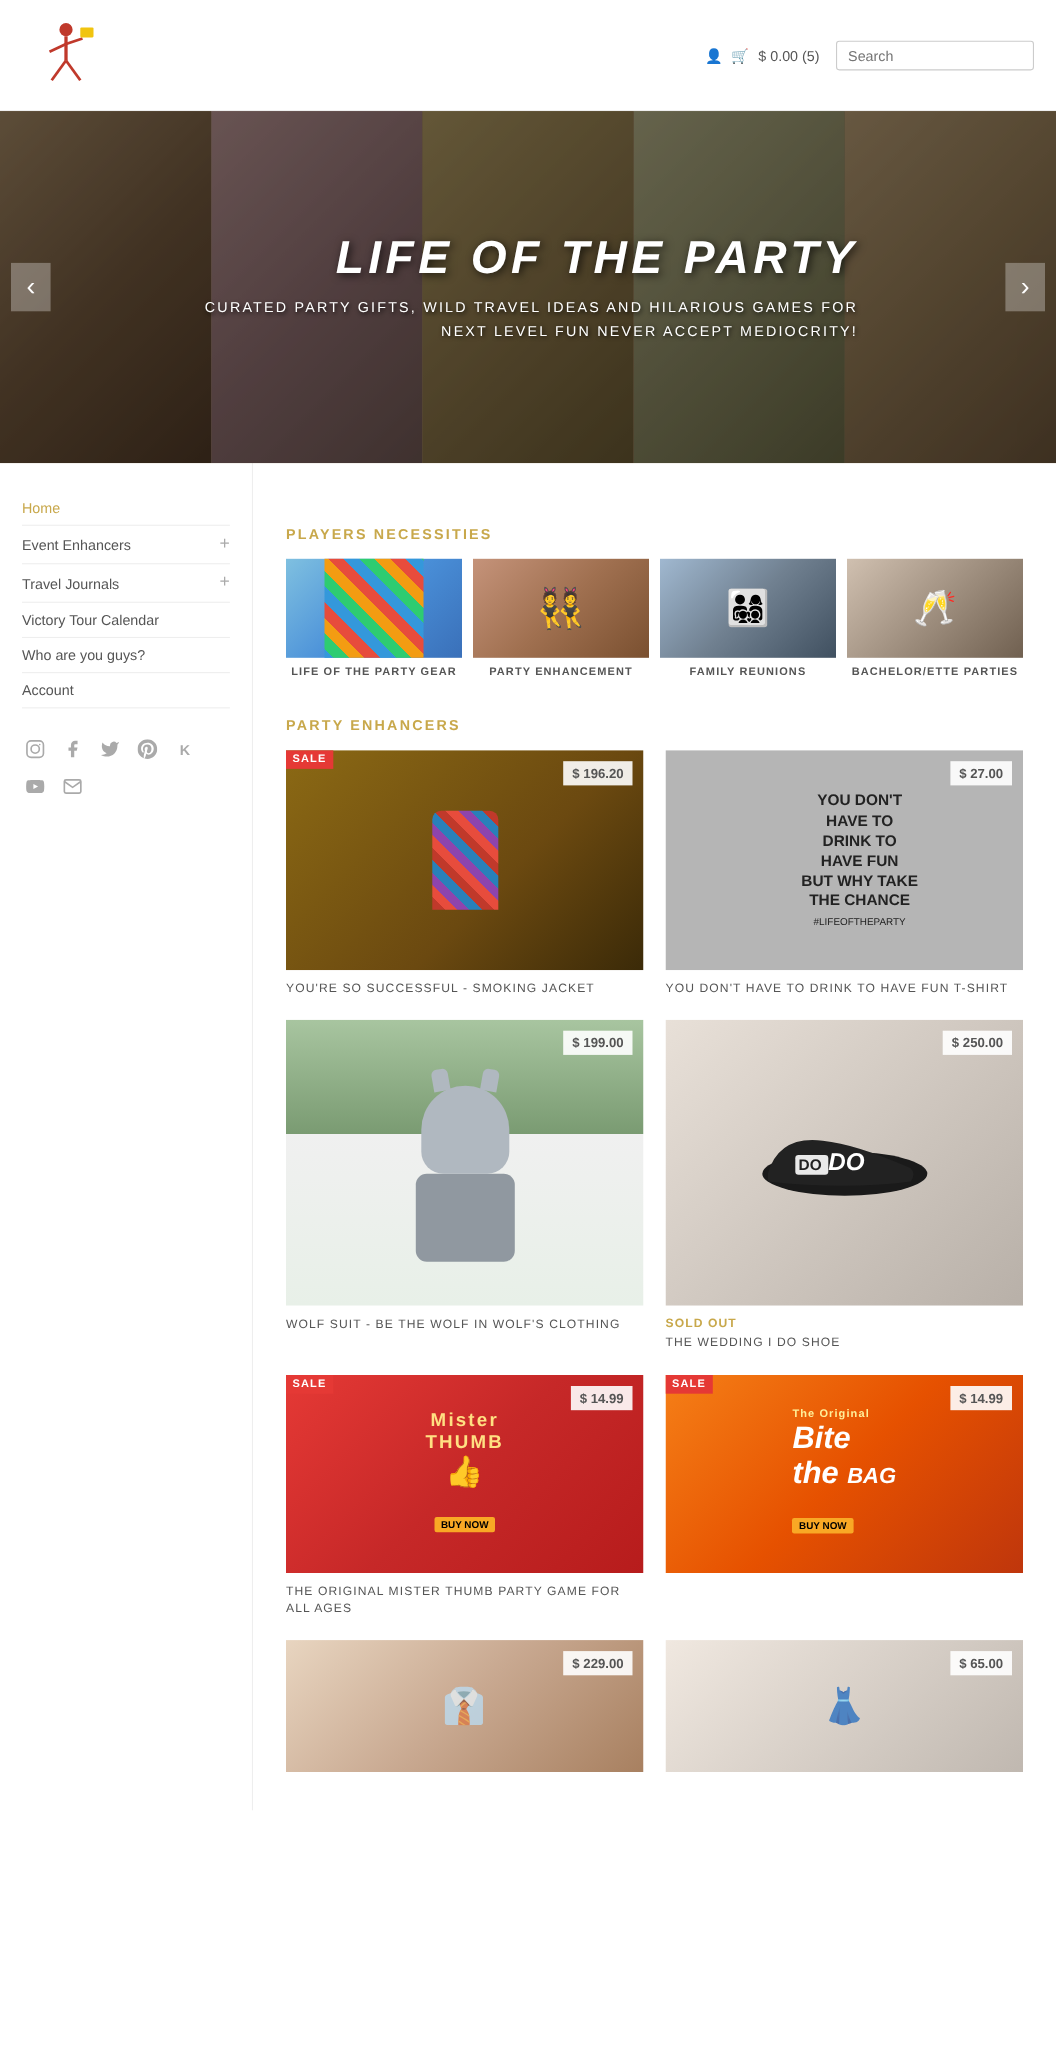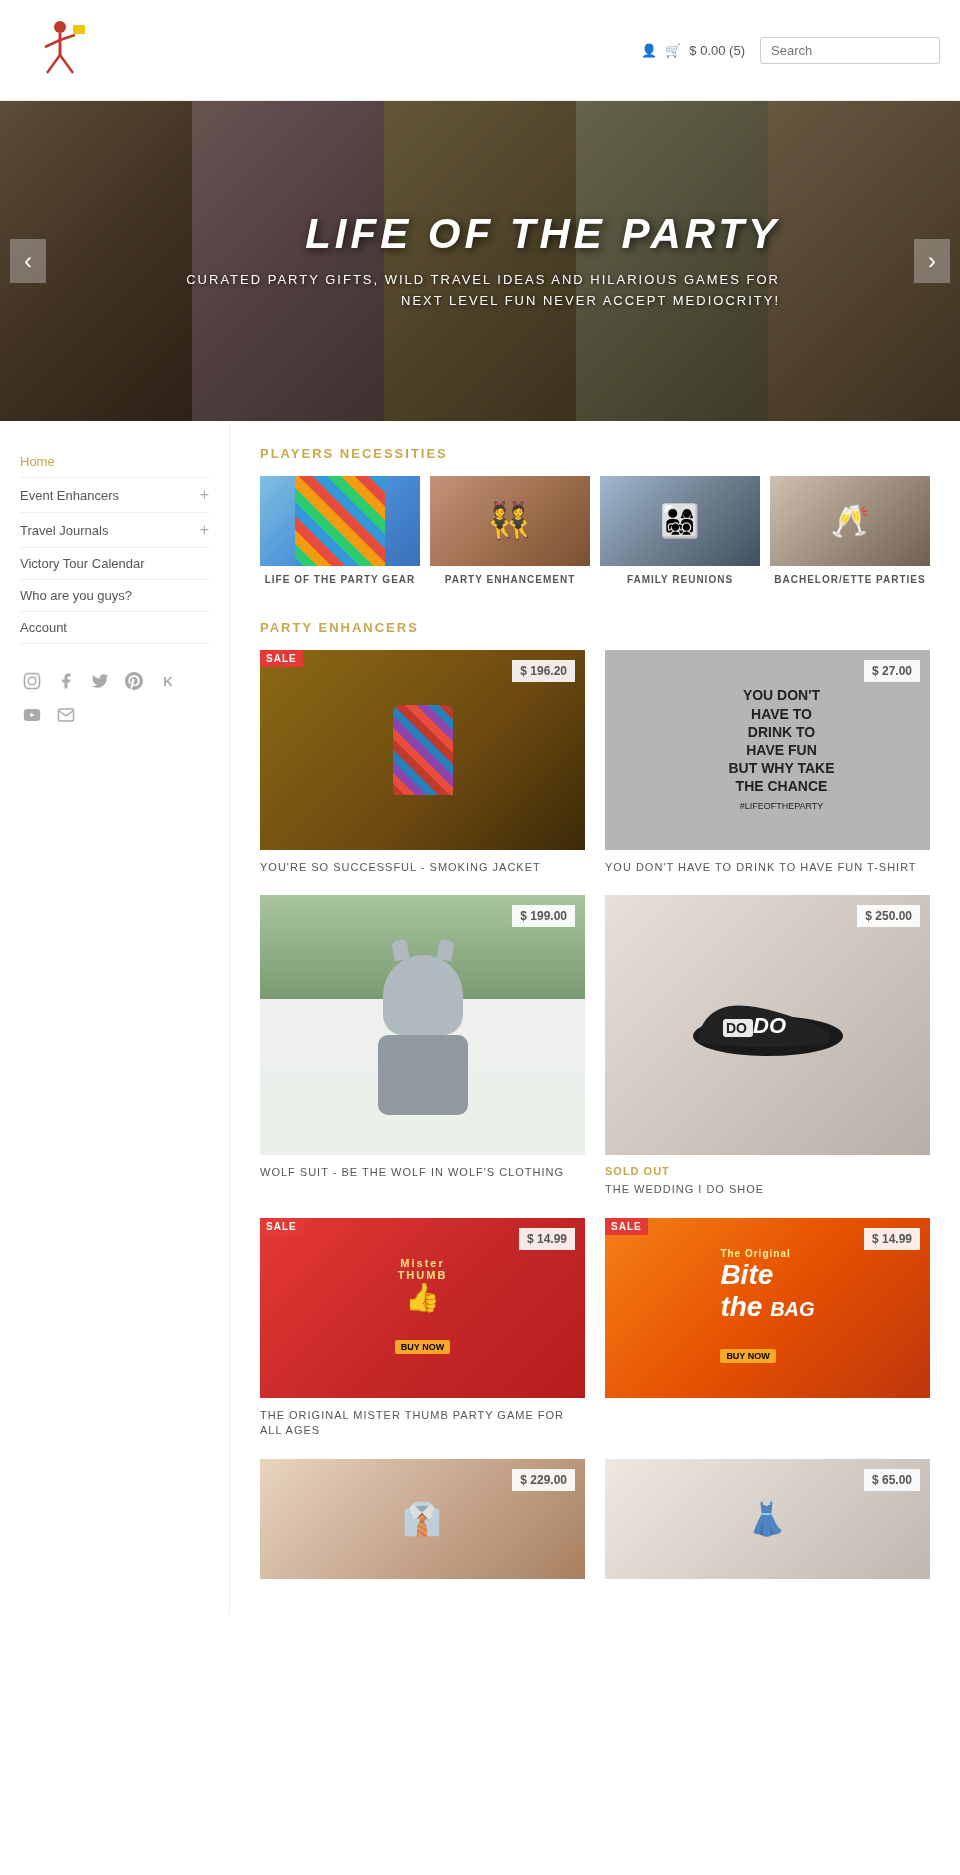--- a/index.html
+++ b/index.html
@@ -153,20 +153,21 @@
     }
 
     
     .section-title {
       font-size: 13px;
       letter-spacing: 2px;
       color: #c8a84b;
       text-transform: uppercase;
       margin-bottom: 15px;
       font-weight: bold;
+      margin-top: 32px;
     }
 
     
     .categories-grid {
       display: flex;
       gap: 10px;
       margin-bottom: 35px;
     }
     .category-item {
       flex: 1;
@@ -522,21 +523,21 @@
             <div class="product-price-badge">$ 250.00</div>
           </div>
           <div class="sold-out-badge">SOLD OUT</div>
           <div class="product-name">THE WEDDING I DO SHOE</div>
         </div>
 
         <div class="product-card">
           <div class="product-img-wrap">
             <div class="product-img-placeholder" style="height:180px;background:linear-gradient(135deg,#e53935,#c62828,#b71c1c);">
               <div style="text-align:center;color:#fff;padding:10px;">
-                <div style="font-size:11px;font-weight:900;letter-spacing:2px;color:#ffe082;">Mister<br>THUMB</div>
+                <div style="font-size:17px;font-weight:900;letter-spacing:2px;color:#ffe082;">Mister<br>THUMB</div>
                 <div style="font-size:28px;">👍</div>
                 <div style="font-size:9px;background:#f9a825;color:#000;padding:2px 6px;display:inline-block;font-weight:bold;border-radius:2px;margin-top:5px;">BUY NOW</div>
               </div>
             </div>
             <div class="sale-badge">SALE</div>
             <div class="product-price-badge">$ 14.99</div>
           </div>
           <div class="product-name">THE ORIGINAL MISTER THUMB PARTY GAME FOR ALL AGES</div>
         </div>
 

